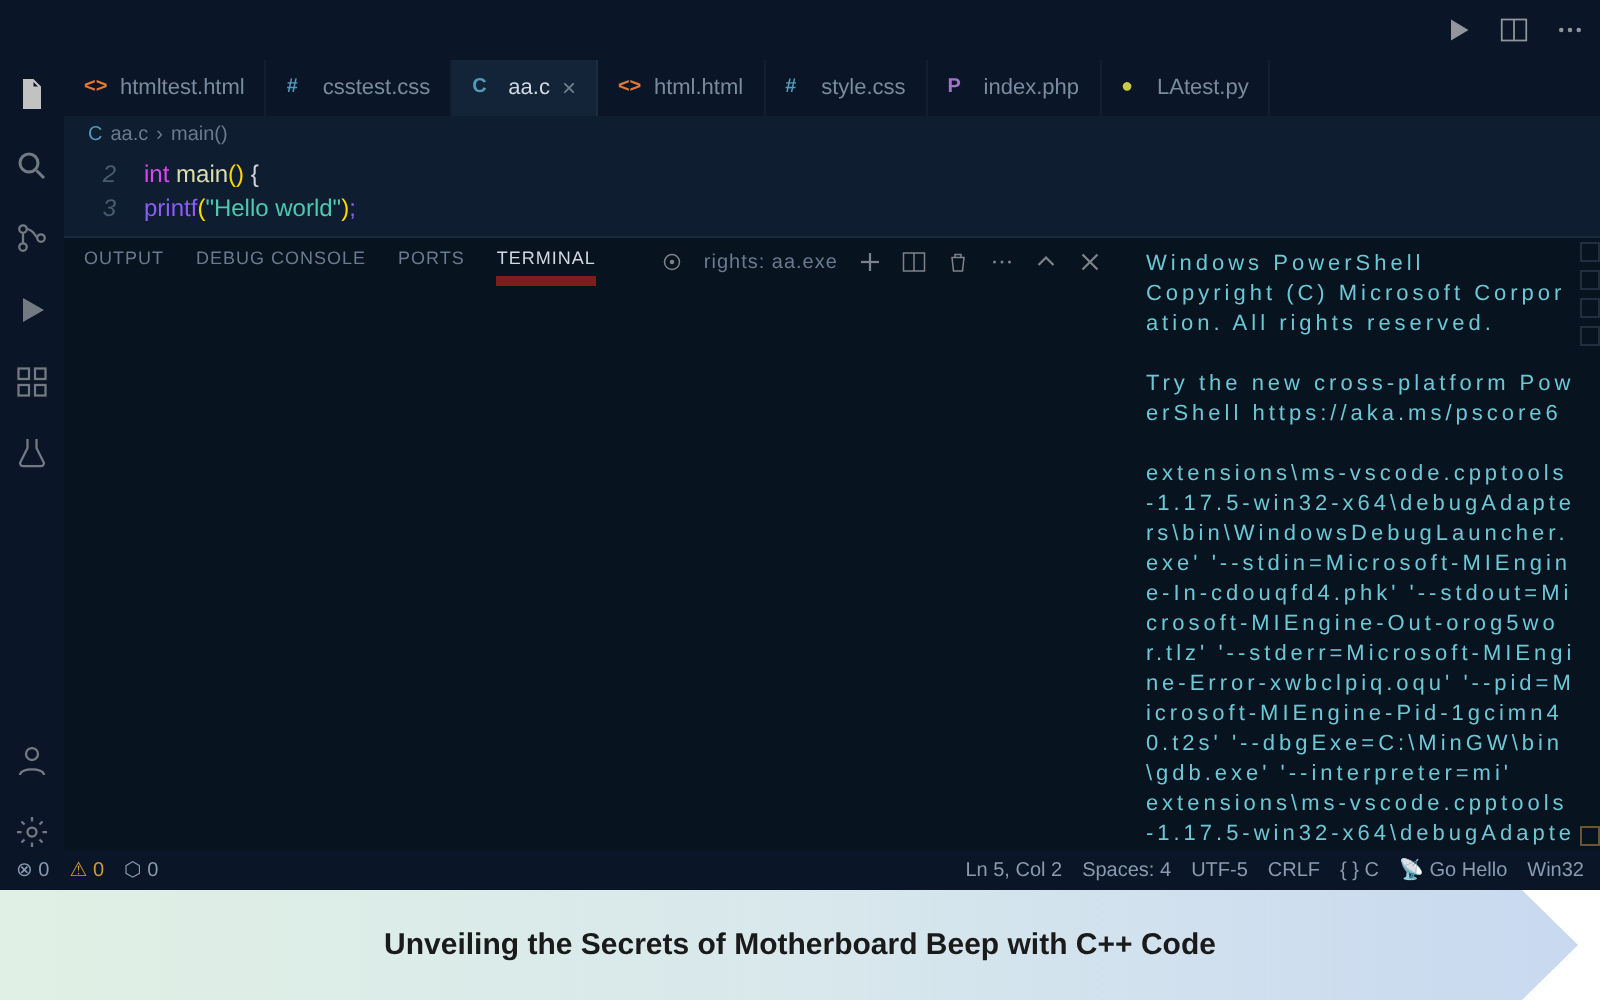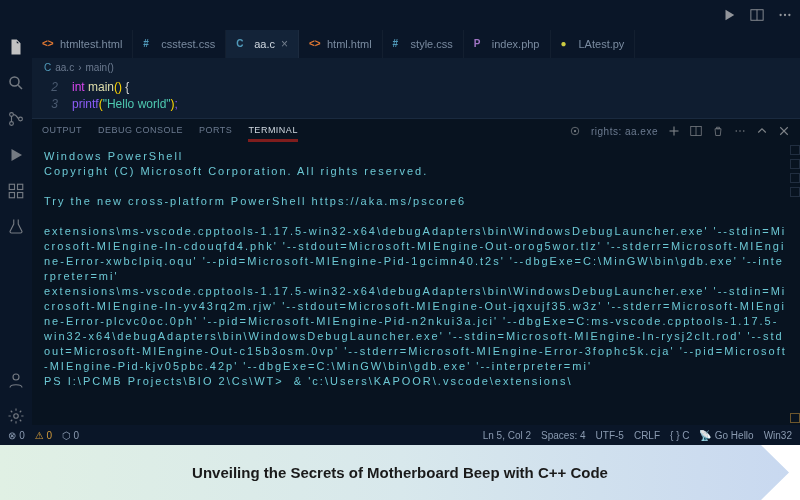--- a/index.html
+++ b/index.html
@@ -21,24 +21,24 @@
 .breadcrumb{height:18px;padding:0 12px;font-size:10px;color:#6b7a8f;display:flex;align-items:center;gap:4px;background:#0f1d30}
 .code{padding:2px 0 6px;background:#0f1d30;font-family:Consolas,monospace;font-size:12px}
 .code-line{display:flex;align-items:center;height:17px}
 .lineno{width:40px;text-align:right;padding-right:14px;color:#4a5a70;font-style:italic}
 .kw{color:#d946ef;}
 .fn{color:#dcdcaa}
 .paren{color:#ffd700}
 .str{color:#4ec9b0}
 .plain{color:#8b5cf6}
 .brace{color:#d4d4d4}
-.panel{flex:1;display:flex;flex-direction:column;border-top:1px solid #1a2a3f;background:#081320;overflow:hidden}
+.panel{flex:1;display:flex;flex-direction:row;border-top:1px solid #1a2a3f;background:#081320;overflow:hidden}
 .panel-tabs{height:24px;display:flex;align-items:center;padding:0 10px;gap:16px;font-size:9px;color:#6b7a8f;letter-spacing:.5px}
 .panel-tabs .ptab{cursor:pointer;padding:4px 0}
-.panel-tabs .ptab.active{color:#d0d8e0;border-bottom:3px solid #7f1d1d}
+.panel-tabs .ptab.active{color:#d0d8e0;border-bottom:5px solid #7f1d1d}
 .panel-tabs .spacer{flex:1}
 .panel-tabs .right{display:flex;align-items:center;gap:10px;font-size:10px}
 .panel-tabs .right svg{width:12px;height:12px;opacity:.6}
 .terminal{flex:1;padding:6px 12px;font-family:Consolas,monospace;font-size:11px;line-height:15px;color:#6cc8d4;letter-spacing:2px;overflow:hidden;white-space:pre-wrap;word-break:break-all;position:relative}
 .term-scroll{position:absolute;right:0;top:0;width:12px;height:100%;display:flex;flex-direction:column;gap:4px;padding:2px}
 .term-scroll div{width:10px;height:10px;border:1px solid #3a4a5f;opacity:.5}
 .statusbar{height:20px;background:#0a1628;display:flex;align-items:center;font-size:10px;color:#8a9ab0;padding:0 8px;gap:10px}
 .statusbar .spacer{flex:1}
 .statusbar .warn{color:#d19a3a}
 .banner{position:absolute;left:0;bottom:0;width:800px;height:55px;background:linear-gradient(90deg,#e0f0e4 0%,#d8e8ec 50%,#c8d8f0 100%);display:flex;align-items:center}

